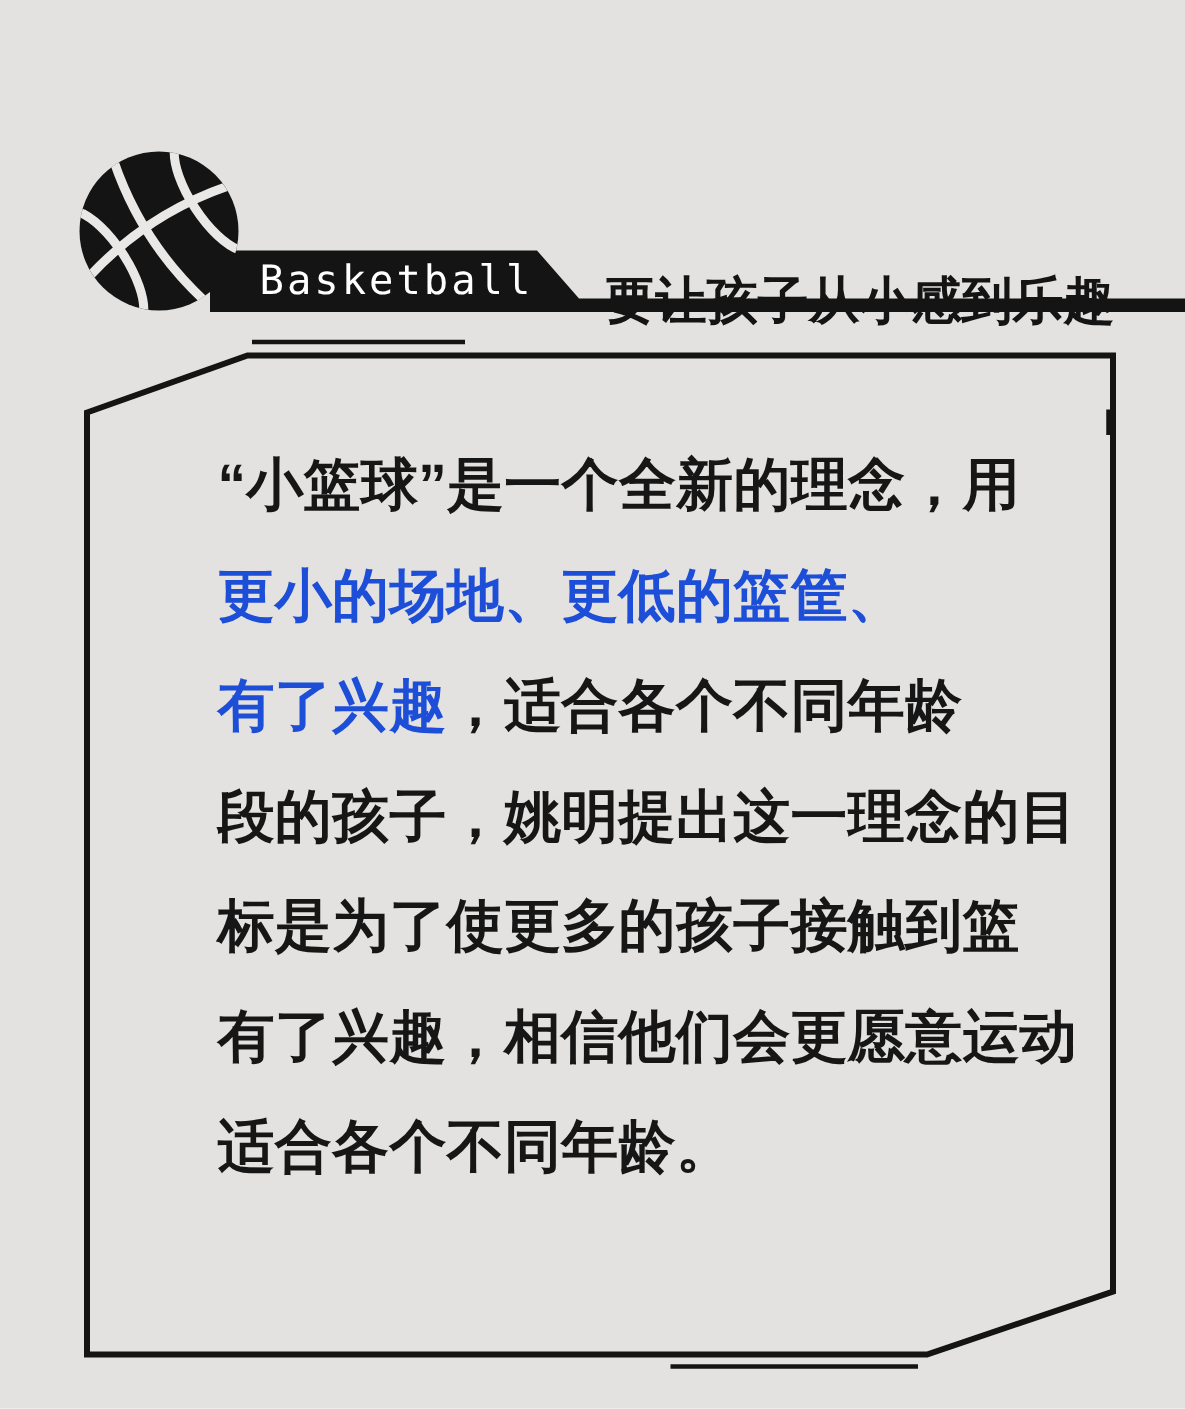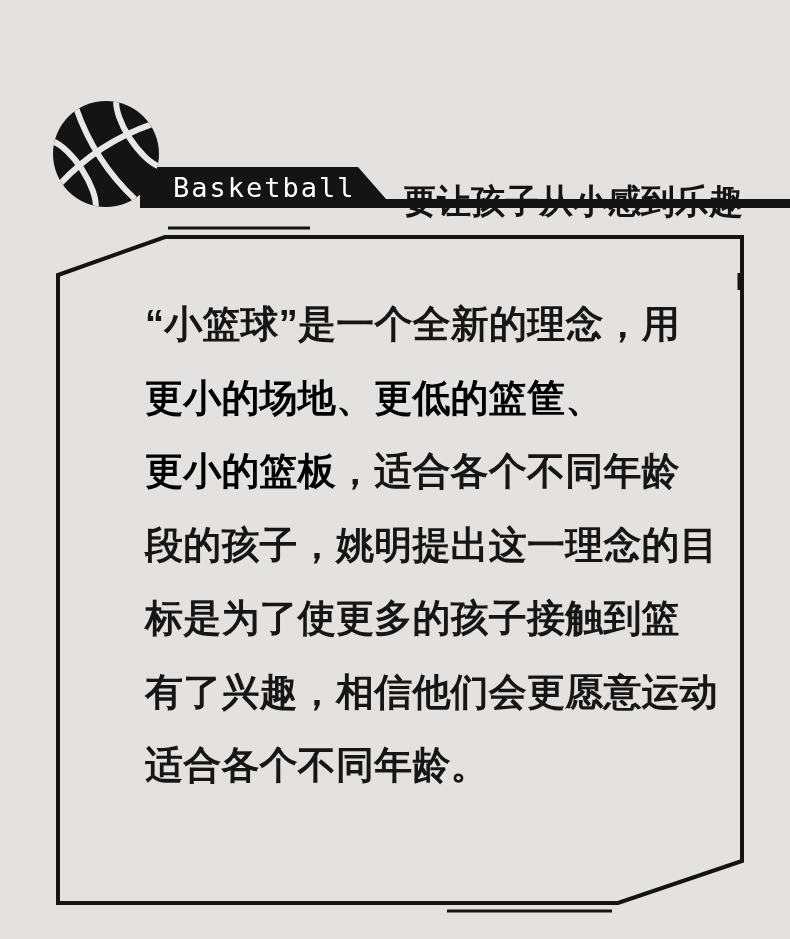--- a/index.html
+++ b/index.html
@@ -23,21 +23,21 @@
     position:absolute;left:403px;top:159px;width:360px;
     color:#141414;font-size:34px;line-height:38px;font-weight:600;
     letter-spacing:0px;white-space:nowrap;margin-top:23px;
   }
   .para{
     position:absolute;left:108px;top:288px;width:600px;
     color:#161616;font-size:38px;line-height:73.5px;font-weight:600;
     letter-spacing:0.2px;
   }
   .para .line{white-space:nowrap;margin-left:37px;}
-  .para [data-color="red"]{color:#000000;}
+  .para [data-color="red"]{color:#1d4ed8;}
   .para [data-color="black"]{color:#161616;}
 </style>
 </head>
 <body>
 
 <div class="page">
 
   <svg class="decor-svg" viewBox="0 0 790 939" xmlns="http://www.w3.org/2000/svg">
 
     <g>
@@ -75,21 +75,21 @@
   <div class="header-title">要让孩子从小感到乐趣</div>
 
   <div class="para">
     <div class="line">
       <span data-color="black">“小篮球”是一个全新的理念，用</span>
     </div>
     <div class="line">
       <span data-color="red">更小的场地、更低的篮筐、</span>
     </div>
     <div class="line">
-      <span data-color="red">更小的篮板</span><span data-color="black">，适合各个不同年龄</span>
+      <span data-color="red">有了兴趣</span><span data-color="black">，适合各个不同年龄</span>
     </div>
     <div class="line">
       <span data-color="black">段的孩子，姚明提出这一理念的目</span>
     </div>
     <div class="line">
       <span data-color="black">标是为了使更多的孩子接触到篮</span>
     </div>
     <div class="line">
       <span data-color="black">有了兴趣，相信他们会更愿意运动</span>
     </div>

